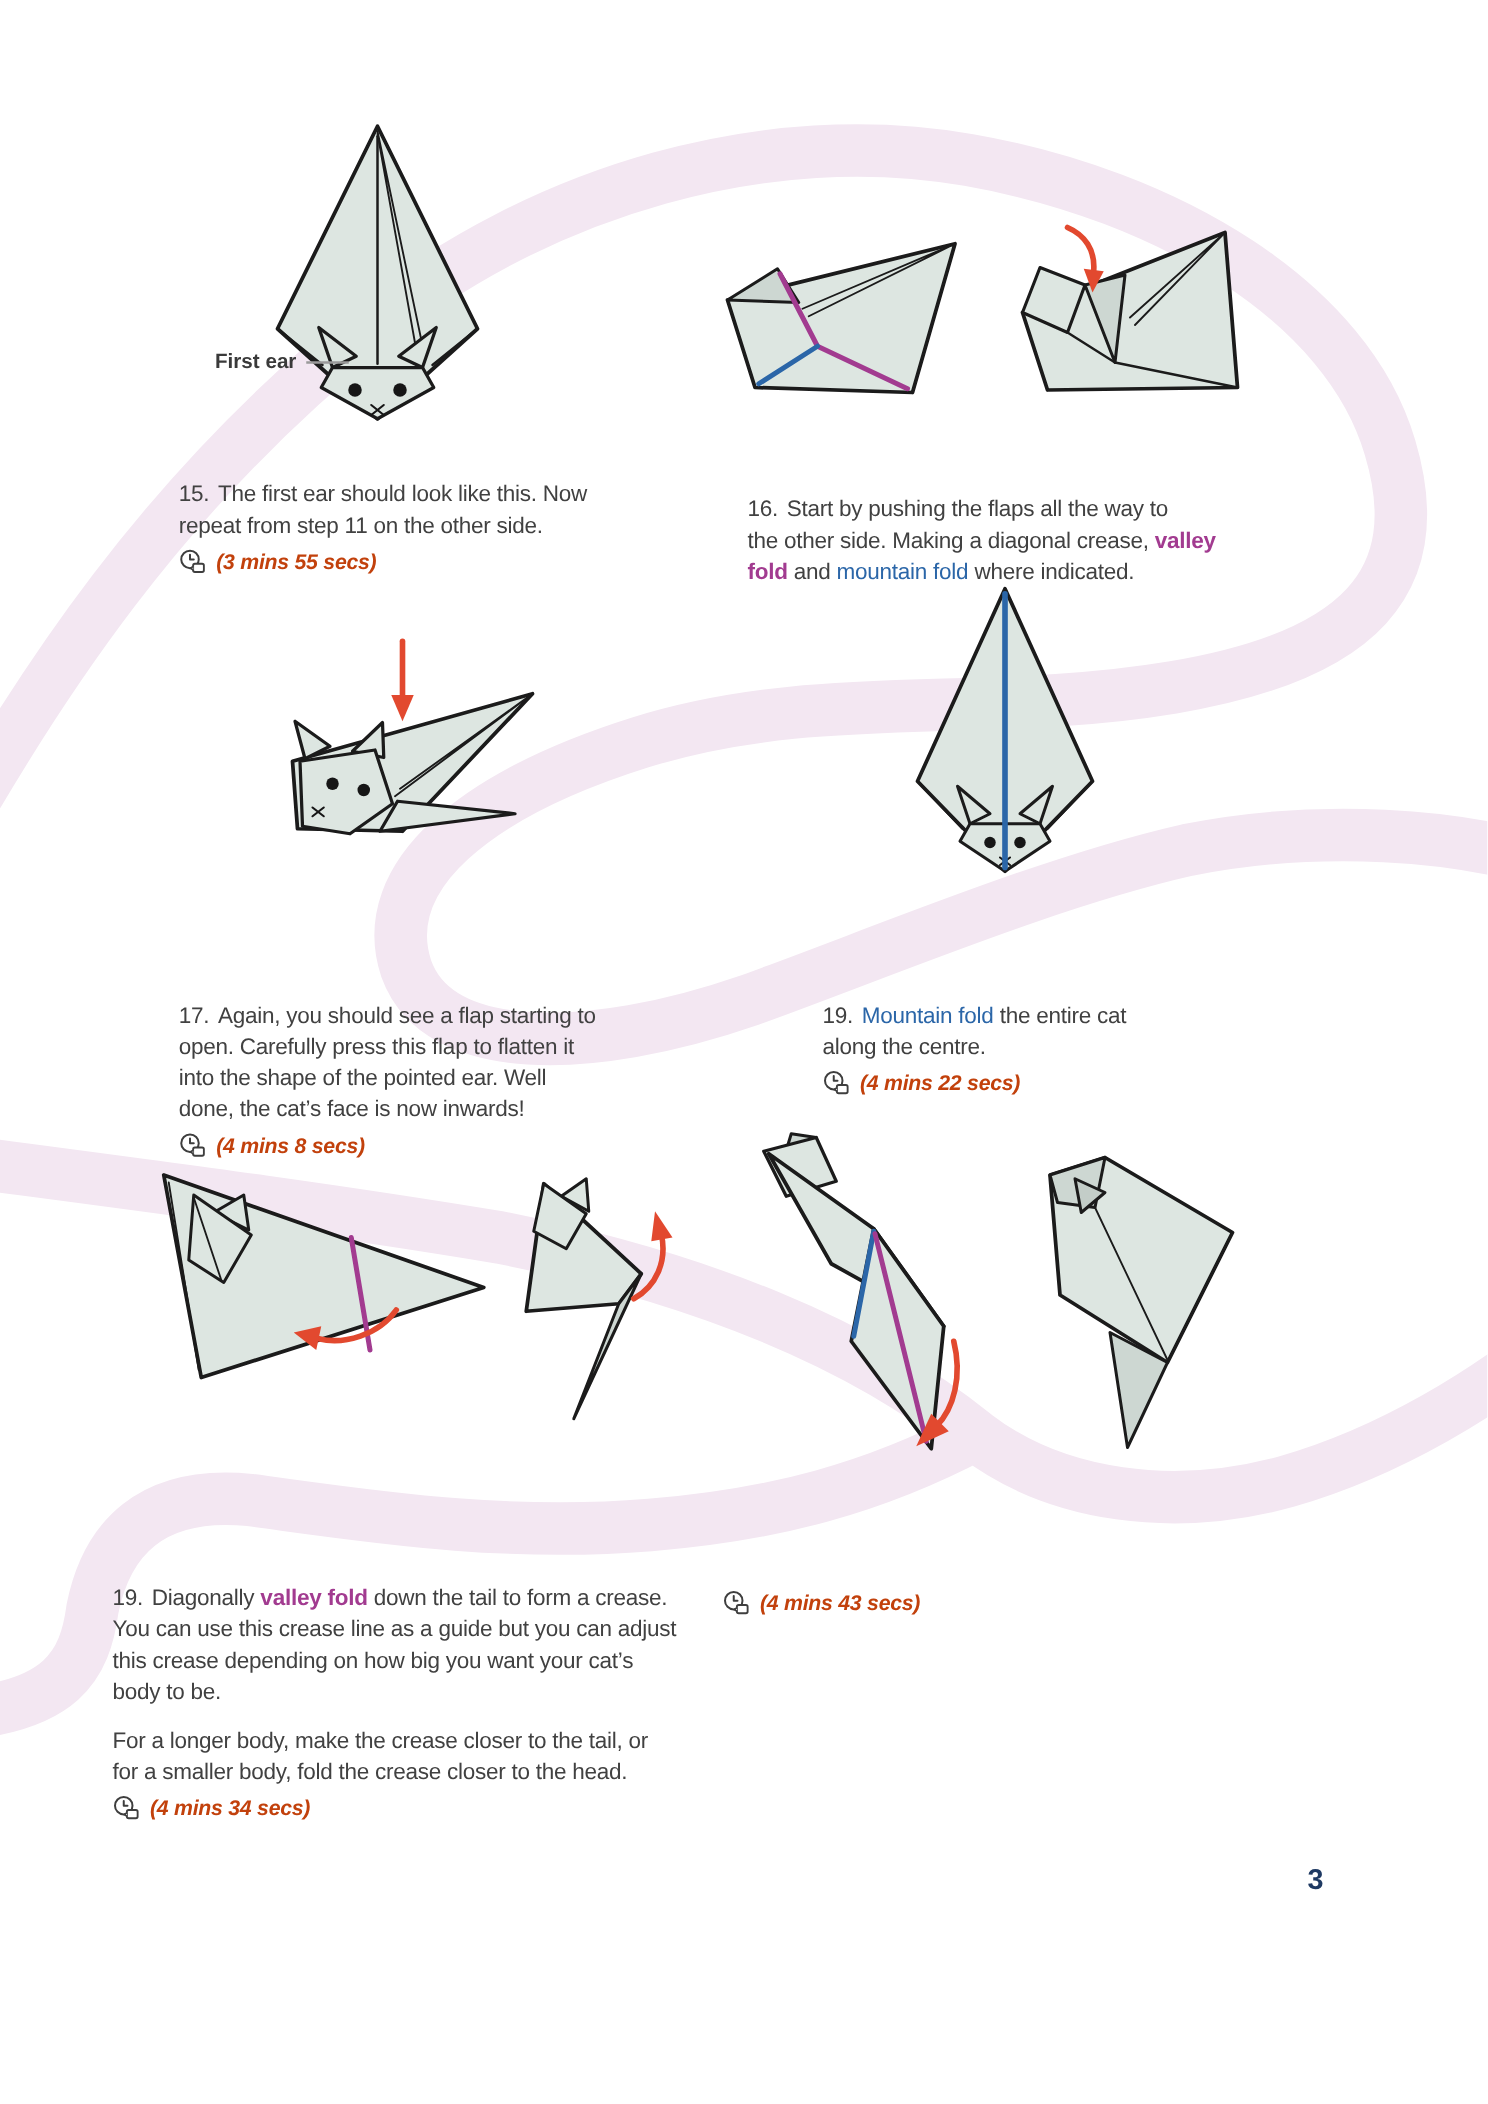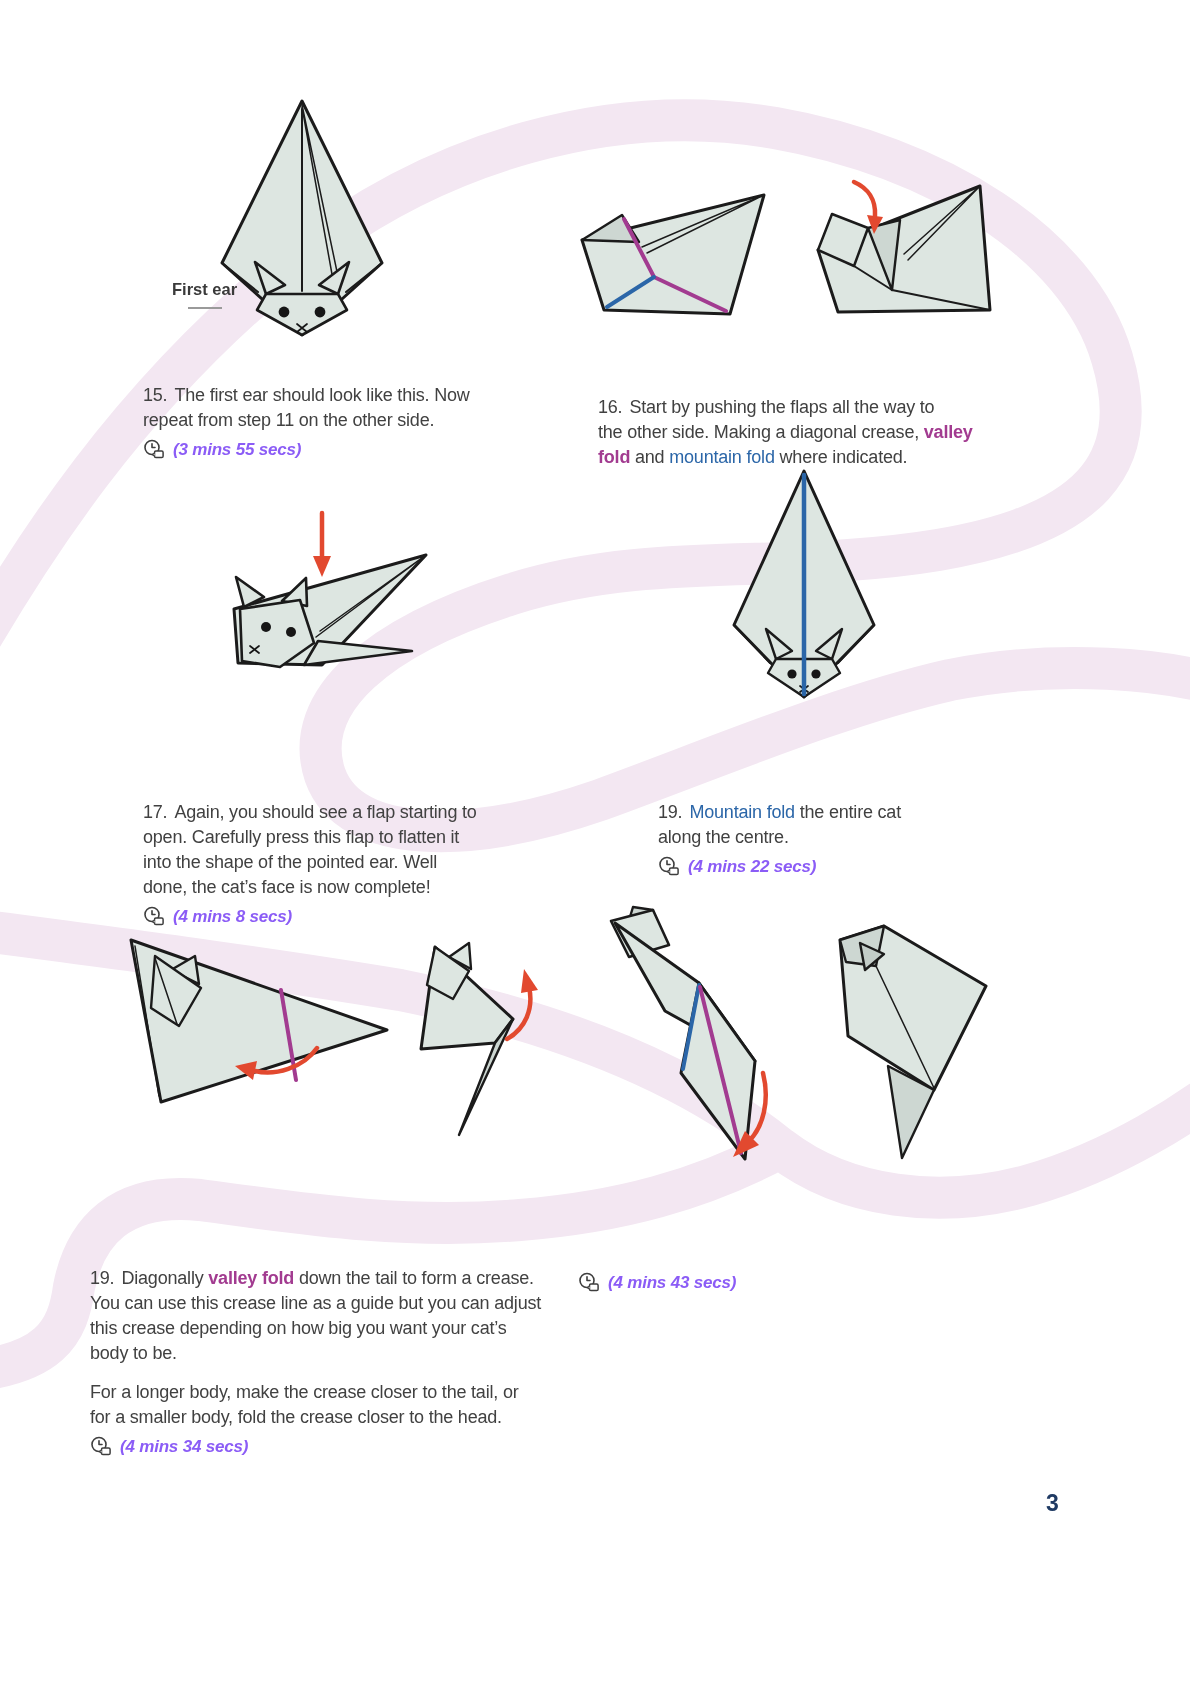--- a/index.html
+++ b/index.html
@@ -9,23 +9,23 @@
   }
   .ribbon{position:absolute;left:0;top:0;z-index:0;}
   .diagram{position:absolute;z-index:1;}
   .steptext{position:absolute;z-index:2;font-size:18px;line-height:25px;letter-spacing:-0.2px;}
   .steptext p{margin:0;white-space:pre-line;}
   .steptext p + p{margin-top:14px;}
   .num{font-weight:normal;margin-right:7px;}
   .valley{color:#a23b90;font-weight:bold;}
   .mountain{color:#2b66a8;font-weight:normal;}
   .timer{display:flex;align-items:center;gap:7px;margin-top:4px;}
-  .time{font-style:italic;font-weight:bold;font-size:17px;color:#8b5cf6;}
+  .time{font-style:italic;font-weight:bold;font-size:17px;color:#c2410c;}
   .firstear{position:absolute;z-index:2;display:flex;align-items:center;gap:8px;
-    font-weight:bold;font-size:16.5px;color:#3a3a3a;flex-direction:column;}
+    font-weight:bold;font-size:16.5px;color:#3a3a3a;}
   .leader{width:34px;height:2px;background:#9a9a9a;}
   .pagenum{position:absolute;z-index:2;font-size:23px;font-weight:bold;color:#1f3a63;}
   
   .paper{fill:#dde6e1;stroke:#1b1b1b;stroke-width:3;stroke-linejoin:round;}
   .paper2{fill:#cdd7d2;stroke:#1b1b1b;stroke-width:2.4;stroke-linejoin:round;}
   .fold{fill:none;stroke:#1b1b1b;stroke-width:2;stroke-linecap:round;}
   .thin{stroke-width:1.5;}
   .vline{fill:none;stroke:#a23b90;stroke-width:4;stroke-linecap:round;stroke-linejoin:round;}
   .mline{fill:none;stroke:#2b66a8;stroke-width:4;stroke-linecap:round;}
   .red{fill:none;stroke:#e2492f;stroke-width:4.5;stroke-linecap:round;}
@@ -187,21 +187,21 @@
   <div class="steptext" style="left:598px;top:395px;width:440px">
     <p><b class="num">16.</b><span>Start by pushing the flaps all the way to
 the other side. Making a diagonal crease, </span><b class="valley">valley
 fold</b><span> and </span><b class="mountain">mountain fold</b><span> where indicated.</span></p>
   </div>
 
   <div class="steptext" style="left:143px;top:800px;width:420px">
     <p><b class="num">17.</b><span>Again, you should see a flap starting to
 open. Carefully press this flap to flatten it
 into the shape of the pointed ear. Well
-done, the cat’s face is now complete!</span></p>
+done, the cat’s face is now inwards!</span></p>
     <div class="timer">
       <svg class="clock" width="23" height="21" viewBox="0 0 23 21">
         <circle cx="9" cy="8.5" r="7" fill="#ffffff" stroke="#3e3e3e" stroke-width="1.6"></circle>
         <path d="M9,4.8 L9,8.5 L12,8.5" fill="none" stroke="#3e3e3e" stroke-width="1.6" stroke-linecap="round" stroke-linejoin="round"></path>
         <rect x="11.5" y="12" width="8.6" height="6.6" rx="1.4" fill="#ffffff" stroke="#3e3e3e" stroke-width="1.5"></rect>
         <path d="M11.6,14.2 L9.4,15.6 L11.6,17" fill="#ffffff" stroke="#3e3e3e" stroke-width="1.3" stroke-linejoin="round"></path>
       </svg>
       <span class="time">(4 mins 8 secs)</span>
     </div>
   </div>

